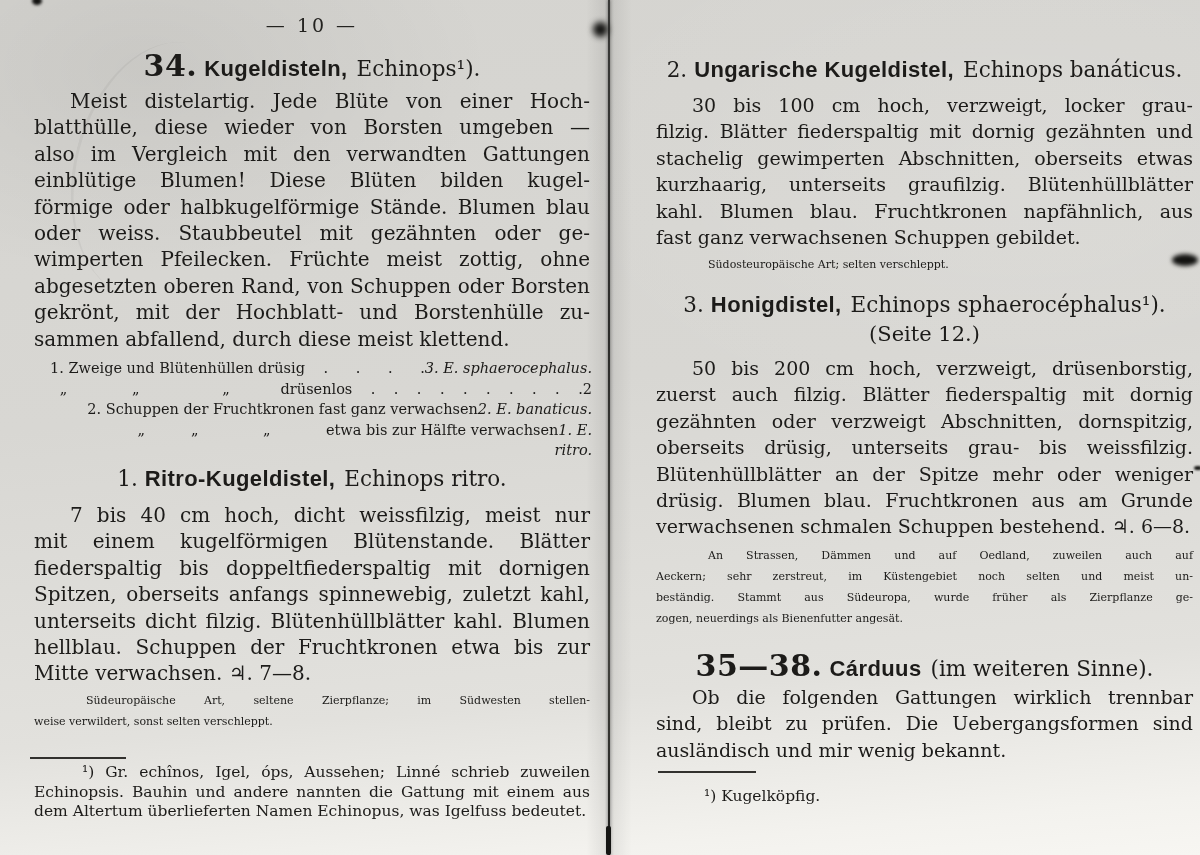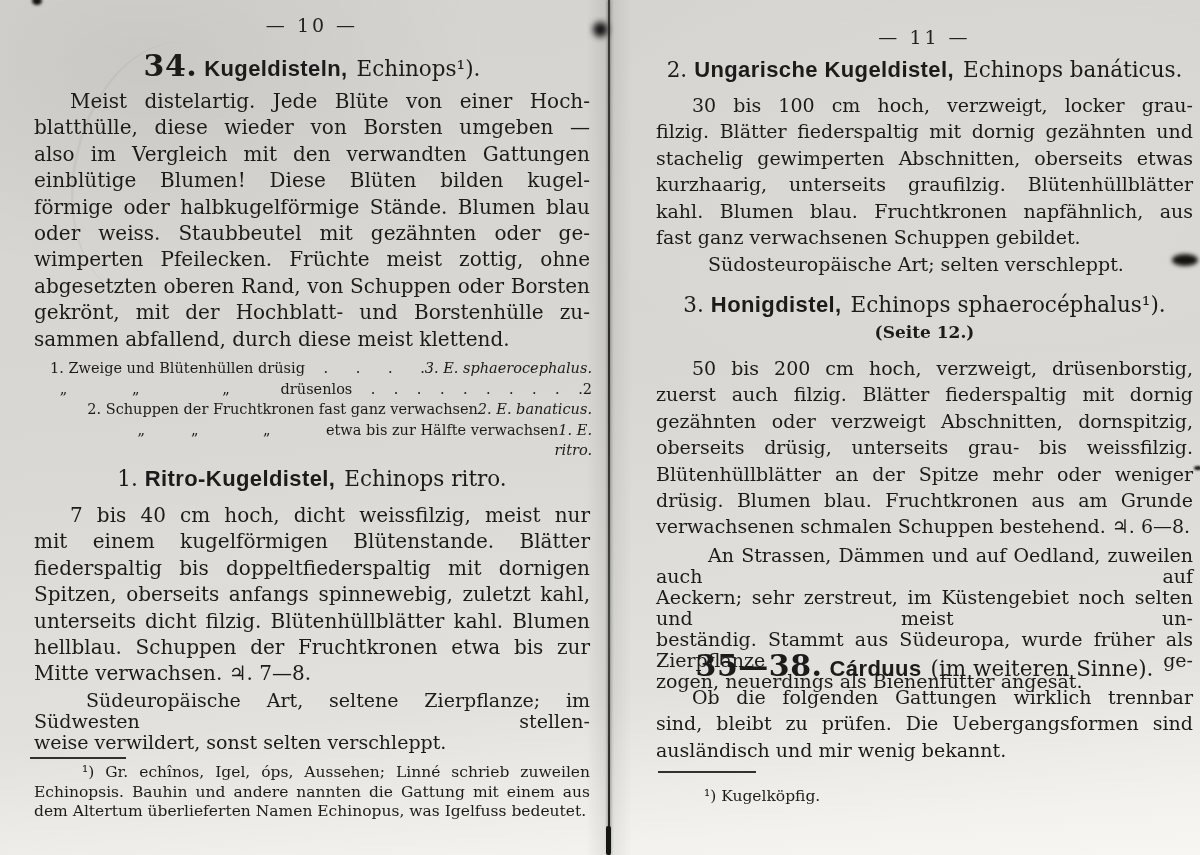--- a/index.html
+++ b/index.html
@@ -20,42 +20,42 @@
 
   .pagenum{
     position:absolute;width:100%;text-align:center;
     font-size:19px;letter-spacing:3px;color:#23221f;
   }
   .heading{position:absolute;width:100%;text-align:center;white-space:nowrap;}
   .hnum-fat{font-family:"DejaVu Serif",serif;font-weight:bold;font-size:30px;letter-spacing:0.5px;margin-right:7px;}
   .hnum-reg{font-family:"DejaVu Serif",serif;font-size:21.5px;margin-right:7px;}
   .hname{font-family:Liberation Sans, sans-serif;font-weight:700;font-size:22px;letter-spacing:0.4px;margin-right:9px;}
   .hsci{font-family:"DejaVu Serif",serif;font-size:21.5px;}
-  .subheading{position:absolute;width:100%;text-align:center;font-size:17px;font-weight:bold;}
+  .subheading{position:absolute;width:100%;text-align:center;font-size:21px;}
 
   .para{position:absolute;width:100%;}
   .para .line{
     font-size:20px;line-height:26.4px;
     text-align:justify;text-align-last:justify;
     white-space:normal;
   }
   .page-right .para .line{font-size:19px;}
   .para .line:first-child{text-indent:36px;}
   .para .line:last-child{text-align-last:left;}
 
   .keyblock{position:absolute;left:-8px;width:566px;}
   .keyblock .keyline{
     display:flex;justify-content:flex-end;
     font-size:14.5px;line-height:20.5px;white-space:pre;
   }
   .keyblock .it, .it{font-style:italic;}
 
   .note{position:absolute;width:100%;}
   .note .line{
-    font-size:19px;line-height:21px;
+    font-size:11px;line-height:21px;
     text-align:justify;text-align-last:justify;
   }
   .note .line:first-child{text-indent:52px;}
   .note .line:last-child{text-align-last:left;}
 
   .fnblock{position:absolute;width:100%;}
   .fnblock .line{
     font-size:15.5px;line-height:19.5px;
     text-align:justify;text-align-last:justify;
   }
@@ -149,21 +149,20 @@
 
     <div class="fnblock" style="top:763px">
         <div class="line">¹) Gr. echînos, Igel, óps, Aussehen; Linné schrieb zuweilen</div>
         <div class="line">Echinopsis.  Bauhin und andere nannten die Gattung mit einem aus</div>
         <div class="line">dem Altertum überlieferten Namen Echinopus, was Igelfuss bedeutet.</div>
       </div>
   </div>
 
   <div class="page page-right">
 
-    <div class="pagenum" style="top:26px">—  11  —</div>
 
     <div class="heading" style="top:57px">
       <span class="hnum-reg">2.</span><span class="hname">Ungarische Kugeldistel,</span><span class="hsci">Echinops banáticus.</span>
     </div>
 
     <div class="para" style="top:92px">
         <div class="line">30 bis 100 cm hoch, verzweigt, locker grau-</div>
         <div class="line">filzig. Blätter fiederspaltig mit dornig gezähnten und</div>
         <div class="line">stachelig gewimperten Abschnitten, oberseits etwas</div>
         <div class="line">kurzhaarig, unterseits graufilzig.  Blütenhüllblätter</div>

